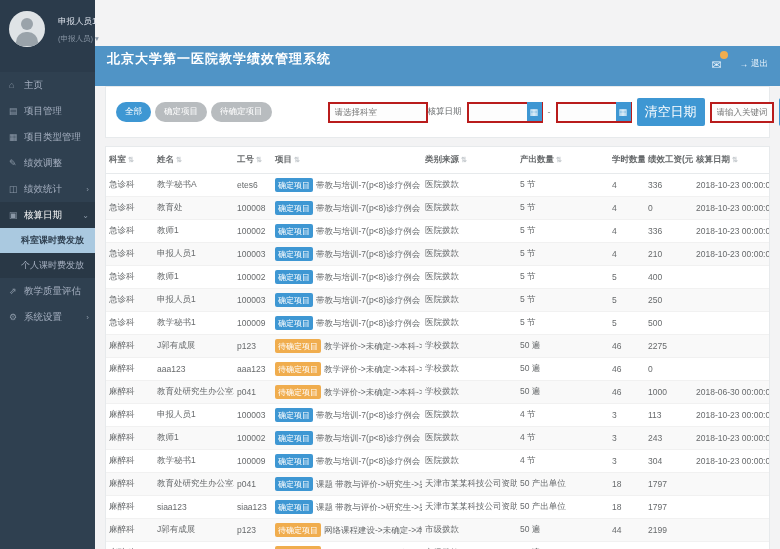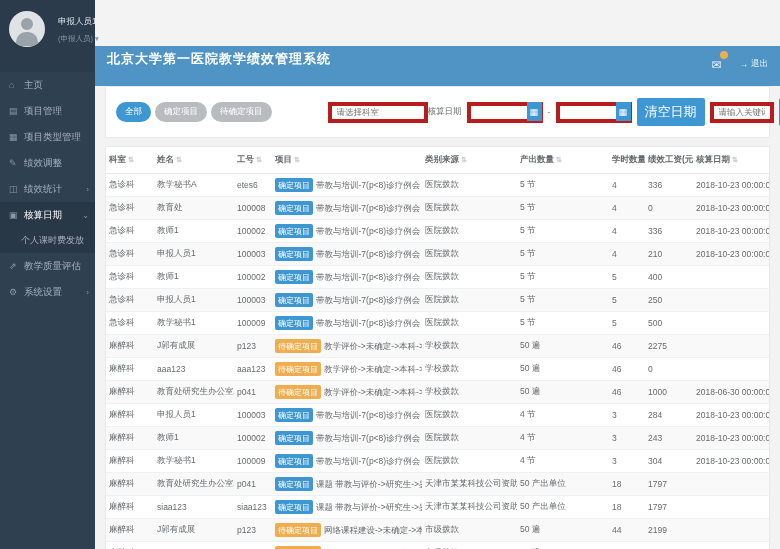--- a/index.html
+++ b/index.html
@@ -35,21 +35,21 @@
   .mail { font-size:12px; color:#eaf4fc; }
   .mail-dot { position:absolute; top:-4px; right:-6px; width:8px; height:8px; border-radius:50%; background:#f0ad4e; }
   .logout { display:flex; align-items:center; gap:3px; font-size:8.5px; color:#eaf4fc; cursor:pointer; }
 
   .page-heading { padding:13px 14px 11px; font-size:13px; color:#676a6c; }
 
   .filter-panel { margin:0 10px; background:#fff; border:1px solid #e7eaec; padding:11px 10px; display:flex; align-items:center; flex-shrink:0; }
   .pill { border-radius:11px; color:#fff; font-size:8.5px; padding:4px 9px; margin-right:4px; cursor:pointer; white-space:nowrap; }
   .pill.blue { background:#3e97d3; }
   .pill.gray { background:#b8bcbf; }
-  .txt-input { border:4px solid #b91c1c; background:#fdfdfd; height:21px; font-size:8.5px; color:#999; padding:0 5px; font-family:"Liberation Sans",sans-serif; }
+  .txt-input { border:2px solid #b91c1c; background:#fdfdfd; height:21px; font-size:8.5px; color:#999; padding:0 5px; font-family:"Liberation Sans",sans-serif; }
   .dept-input { width:100px; margin-left:52px; }
   .right-filters { margin-left:auto; display:flex; align-items:center; gap:5px; }
   .date-label { font-size:8.5px; color:#676a6c; white-space:nowrap; }
   .date-box { position:relative; }
   .date-box input { width:76px; padding-right:17px; }
   .cal-btn { position:absolute; right:1px; top:1px; width:15px; height:19px; background:#3e97d3; color:#fff;
     font-size:9px; display:flex; align-items:center; justify-content:center; cursor:pointer; }
   .dash { font-size:9px; color:#888; }
   .btn { background:#3e97d3; border:none; color:#fff; font-size:13px; padding:5px 8px; border-radius:2px; cursor:pointer; white-space:nowrap; font-family:Liberation Serif, serif; }
   .kw-input { width:64px; }
@@ -104,20 +104,21 @@
         <span class="ni-icon">◫</span>
         <span>绩效统计</span>
         <span class="arrow">›</span>
       </div>
       <div class="nav-item open">
         <span class="ni-icon">▣</span>
         <span>核算日期</span>
         <span class="arrow">⌄</span>
       </div>
       <div class="submenu">
+        <div class="submenu-item active">科室课时费发放</div>
         <div class="submenu-item">个人课时费发放</div>
       </div>
       <div class="nav-item">
         <span class="ni-icon">⇗</span>
         <span>教学质量评估</span>
       </div>
       <div class="nav-item">
         <span class="ni-icon">⚙</span>
         <span>系统设置</span>
         <span class="arrow">›</span>
@@ -324,21 +325,21 @@
             <tr style="">
             <td>麻醉科</td>
             <td>申报人员1</td>
             <td>100003</td>
             <td>
               <span class="badge confirmed">确定项目</span><span>带教与培训-7(p&lt;8)诊疗例会</span>
             </td>
             <td>医院拨款</td>
             <td>4 节</td>
             <td>3</td>
-            <td>284</td>
+            <td>113</td>
             <td>2018-10-23 00:00:00</td>
           </tr>
             <tr style="">
             <td>麻醉科</td>
             <td>教师1</td>
             <td>100002</td>
             <td>
               <span class="badge confirmed">确定项目</span><span>带教与培训-7(p&lt;8)诊疗例会</span>
             </td>
             <td>医院拨款</td>

